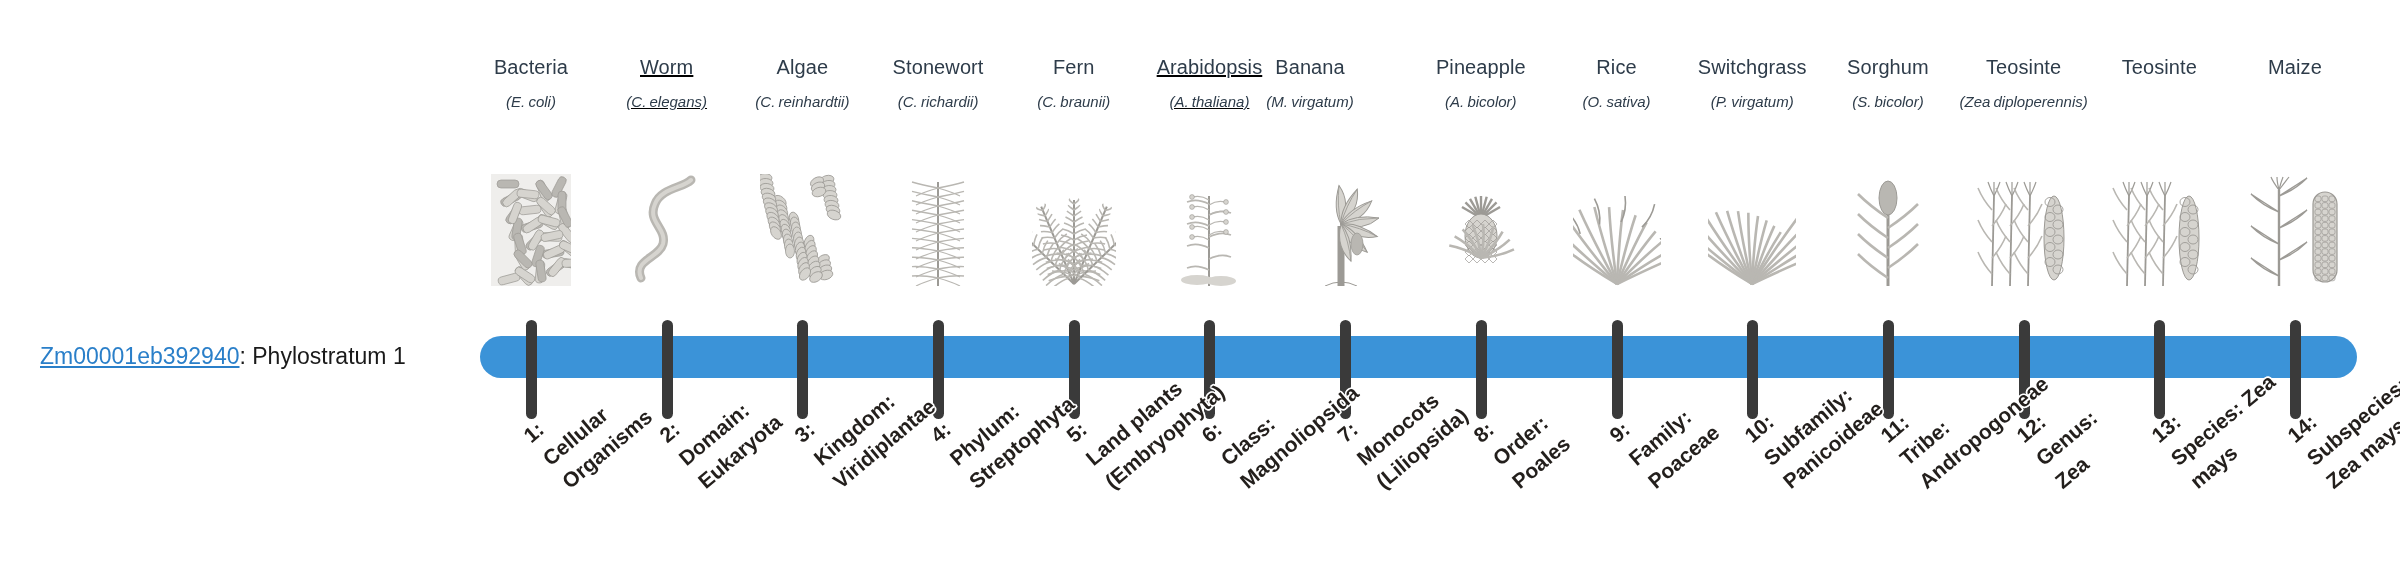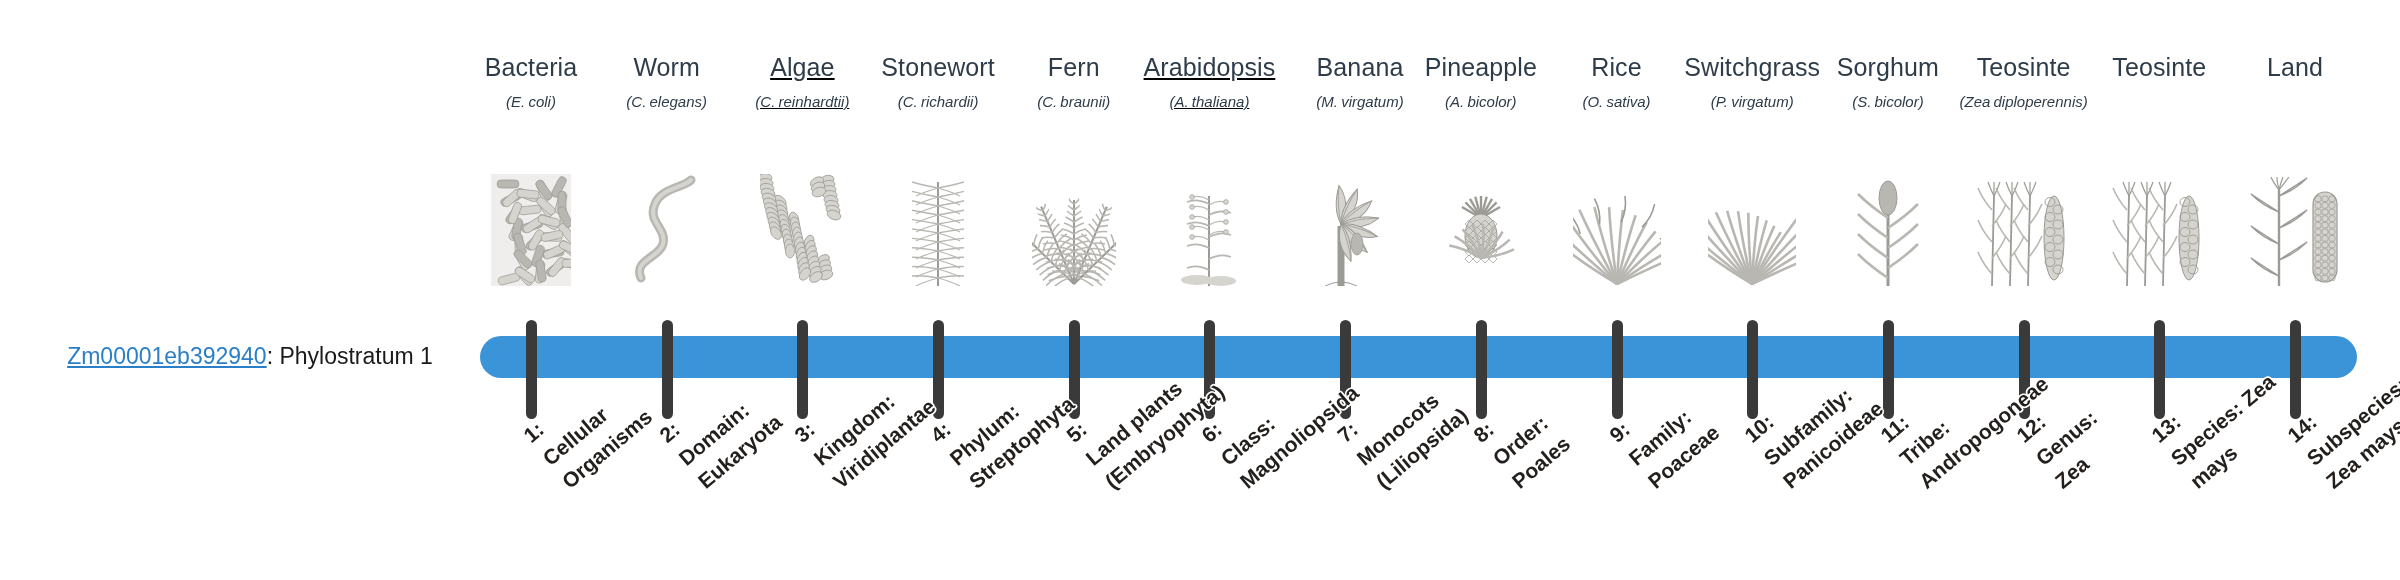--- a/index.html
+++ b/index.html
@@ -19,21 +19,21 @@
   }
 
   
   .species-col {
     position: absolute;
     top: 52px;
     width: 136px;
     text-align: center;
   }
   .species-common {
-    font-size: 25px;
+    font-size: 20px;
     color: #2e3c4a;
     line-height: 30px;
     letter-spacing: .1px;
     white-space: nowrap;
   }
   .species-sci {
     font-size: 15px;
     font-style: italic;
     color: #2e3c4a;
     line-height: 25px;
@@ -73,21 +73,21 @@
     border-radius: 6px;
     margin-left: -5px;
   }
 
   
   #gene-label {
     position: absolute;
     left: 40px;
     top: 340px;
     width: 420px;
-    text-align: center;
+    text-align: left;
     font-size: 23px;
     color: #1a1a1a;
     line-height: 32px;
     white-space: nowrap;
   }
   #gene-id {
     color: #2a7fc9;
     text-decoration: underline;
   }
 
@@ -161,31 +161,31 @@
           <rect x="26" y="16" width="22" height="8" rx="4" fill="#d6d4cf" stroke="#9c9a95" stroke-width=".7" transform="rotate(6 37 20)"></rect>
           <rect x="63" y="39" width="22" height="8" rx="4" fill="#b9b7b2" stroke="#9c9a95" stroke-width=".7" transform="rotate(63 74 43)"></rect>
           <rect x="34" y="62" width="22" height="8" rx="4" fill="#d6d4cf" stroke="#9c9a95" stroke-width=".7" transform="rotate(120 45 66)"></rect>
           <rect x="71" y="85" width="22" height="8" rx="4" fill="#d6d4cf" stroke="#9c9a95" stroke-width=".7" transform="rotate(177 82 89)"></rect>
           <rect x="42" y="12" width="22" height="8" rx="4" fill="#b9b7b2" stroke="#9c9a95" stroke-width=".7" transform="rotate(54 53 16)"></rect>
           <rect x="13" y="35" width="22" height="8" rx="4" fill="#d6d4cf" stroke="#9c9a95" stroke-width=".7" transform="rotate(111 24 39)"></rect>
           <rect x="50" y="58" width="22" height="8" rx="4" fill="#d6d4cf" stroke="#9c9a95" stroke-width=".7" transform="rotate(168 61 62)"></rect>
           <rect x="21" y="81" width="22" height="8" rx="4" fill="#b9b7b2" stroke="#9c9a95" stroke-width=".7" transform="rotate(45 32 85)"></rect>
         </svg>
       </div>
-      <div class="species-col" style="left: 598.692px;">
+      <div class="species-col" style="left: 598.692px; text-decoration: underline;">
         <div class="species-common">Worm</div>
         <div class="species-sci">(C. elegans)</div>
       </div>
       <div class="organism-art" style="left: 598.692px;">
         <svg width="76" height="112" viewBox="0 0 76 112">
           <path d="M12 104 C4 86 30 84 34 70 C38 54 18 48 26 30 C32 14 54 14 62 6" fill="none" stroke="#b9b7b2" stroke-width="9" stroke-linecap="round"></path>
                 <path d="M12 104 C4 86 30 84 34 70 C38 54 18 48 26 30 C32 14 54 14 62 6" fill="none" stroke="#d6d4cf" stroke-width="4" stroke-linecap="round"></path>
         </svg>
       </div>
-      <div class="species-col" style="left: 734.385px; text-decoration: underline;">
+      <div class="species-col" style="left: 734.385px;">
         <div class="species-common">Algae</div>
         <div class="species-sci">(C. reinhardtii)</div>
       </div>
       <div class="organism-art" style="left: 734.385px;">
         <svg width="84" height="112" viewBox="0 0 84 112">
           <ellipse cx="5" cy="4" rx="7" ry="4.5" fill="#d6d4cf" stroke="#9c9a95" stroke-width=".8" transform="rotate(0 5 4)"></ellipse>
           <ellipse cx="34" cy="45" rx="7" ry="4.5" fill="#d6d4cf" stroke="#9c9a95" stroke-width=".8" transform="rotate(73 34 45)"></ellipse>
           <ellipse cx="63" cy="86" rx="7" ry="4.5" fill="#d6d4cf" stroke="#9c9a95" stroke-width=".8" transform="rotate(146 63 86)"></ellipse>
           <ellipse cx="20" cy="27" rx="7" ry="4.5" fill="#d6d4cf" stroke="#9c9a95" stroke-width=".8" transform="rotate(39 20 27)"></ellipse>
           <ellipse cx="49" cy="68" rx="7" ry="4.5" fill="#d6d4cf" stroke="#9c9a95" stroke-width=".8" transform="rotate(112 49 68)"></ellipse>
@@ -479,21 +479,21 @@
           <path d="M42 36 q -8 -5 -16 -3" stroke="#b9b7b2" stroke-width="1.3" fill="none"></path>
             <circle cx="25" cy="33" r="2.4" fill="#d6d4cf" stroke="#9c9a95" stroke-width=".6"></circle>
           <path d="M42 31 q 8 -5 16 -3" stroke="#b9b7b2" stroke-width="1.3" fill="none"></path>
             <circle cx="59" cy="28" r="2.4" fill="#d6d4cf" stroke="#9c9a95" stroke-width=".6"></circle>
           <path d="M42 26 q -8 -5 -16 -3" stroke="#b9b7b2" stroke-width="1.3" fill="none"></path>
             <circle cx="25" cy="23" r="2.4" fill="#d6d4cf" stroke="#9c9a95" stroke-width=".6"></circle>
           <ellipse cx="30" cy="106" rx="16" ry="5" fill="#d6d4cf"></ellipse>
           <ellipse cx="54" cy="107" rx="15" ry="5" fill="#d6d4cf"></ellipse>
         </svg>
       </div>
-      <div class="species-col" style="left: 1292px;">
+      <div class="species-col" style="left: 1242px;">
         <div class="species-common">Banana</div>
         <div class="species-sci">(M. virgatum)</div>
       </div>
       <div class="organism-art" style="left: 1277.15px;">
         <svg width="92" height="112" viewBox="0 0 92 112">
           <path d="M42 112 L42 52" stroke="#9c9a95" stroke-width="7"></path>
           <g transform="translate(42,50) rotate(-84)">
             <path d="M0 0 q 14 -10 38 -6 q -16 14 -38 6z" fill="#d6d4cf" stroke="#9c9a95" stroke-width="1"></path>
             <path d="M0 0 q 18 -6 38 -6" stroke="#9c9a95" stroke-width=".8" fill="none"></path>
           </g>
@@ -835,21 +835,21 @@
           <ellipse cx="82" cy="50.5" rx="5" ry="4.5" fill="none" stroke="#9c9a95" stroke-width=".9"></ellipse>
           <ellipse cx="74" cy="58" rx="5" ry="4.5" fill="none" stroke="#9c9a95" stroke-width=".9"></ellipse>
           <ellipse cx="82" cy="65.5" rx="5" ry="4.5" fill="none" stroke="#9c9a95" stroke-width=".9"></ellipse>
           <ellipse cx="74" cy="73" rx="5" ry="4.5" fill="none" stroke="#9c9a95" stroke-width=".9"></ellipse>
           <ellipse cx="82" cy="80.5" rx="5" ry="4.5" fill="none" stroke="#9c9a95" stroke-width=".9"></ellipse>
           <ellipse cx="74" cy="88" rx="5" ry="4.5" fill="none" stroke="#9c9a95" stroke-width=".9"></ellipse>
           <ellipse cx="82" cy="95.5" rx="5" ry="4.5" fill="none" stroke="#9c9a95" stroke-width=".9"></ellipse>
         </svg>
       </div>
       <div class="species-col" style="left: 2227px;">
-        <div class="species-common">Land</div>
+        <div class="species-common">Maize</div>
       </div>
       <div class="organism-art" style="left: 2227px;">
         <svg width="100" height="112" viewBox="0 0 100 112">
           <path d="M34 112 L34 16" stroke="#9c9a95" stroke-width="2.4"></path>
           <path d="M34 102 q -16 -10 -28 -18 q 12 12 28 18z" fill="none" stroke="#9c9a95" stroke-width="1.4"></path>
           <path d="M34 86 q 16 -10 28 -18 q -12 12 -28 18z" fill="none" stroke="#9c9a95" stroke-width="1.4"></path>
           <path d="M34 70 q -16 -10 -28 -18 q 12 12 28 18z" fill="none" stroke="#9c9a95" stroke-width="1.4"></path>
           <path d="M34 54 q 16 -10 28 -18 q -12 12 -28 18z" fill="none" stroke="#9c9a95" stroke-width="1.4"></path>
           <path d="M34 38 q -16 -10 -28 -18 q 12 12 28 18z" fill="none" stroke="#9c9a95" stroke-width="1.4"></path>
           <path d="M34 22 q 16 -10 28 -18 q -12 12 -28 18z" fill="none" stroke="#9c9a95" stroke-width="1.4"></path>

